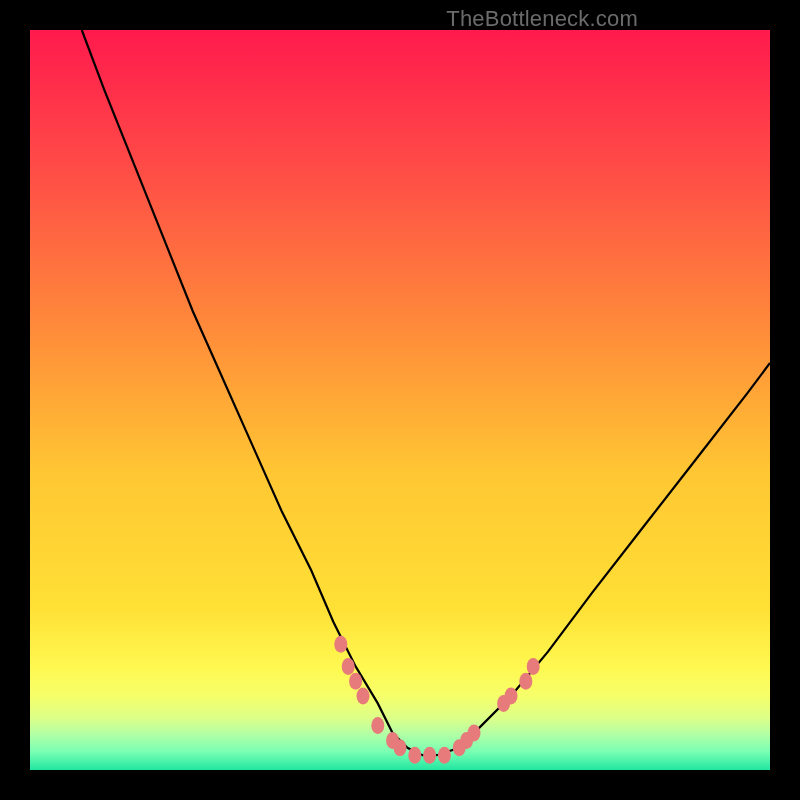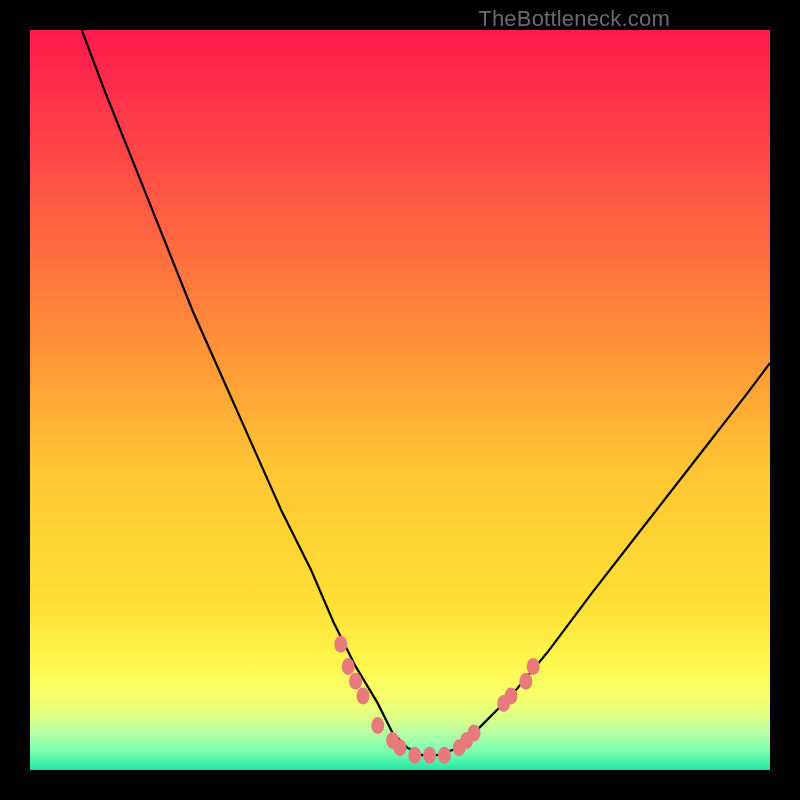--- a/index.html
+++ b/index.html
@@ -9,21 +9,20 @@
     height: 800px;
     background: #000;
     overflow: hidden;
     font-family: Arial, Helvetica, sans-serif;
   }
   .frame {
     position: relative;
     width: 648px;
     height: 800px;
     background: #000;
-    padding-left: 32px;
   }
   .watermark {
     position: absolute;
     top: 6px;
     right: 10px;
     color: #6b6b6b;
     font-size: 22px;
     font-weight: 500;
     letter-spacing: 0.2px;
     user-select: none;

